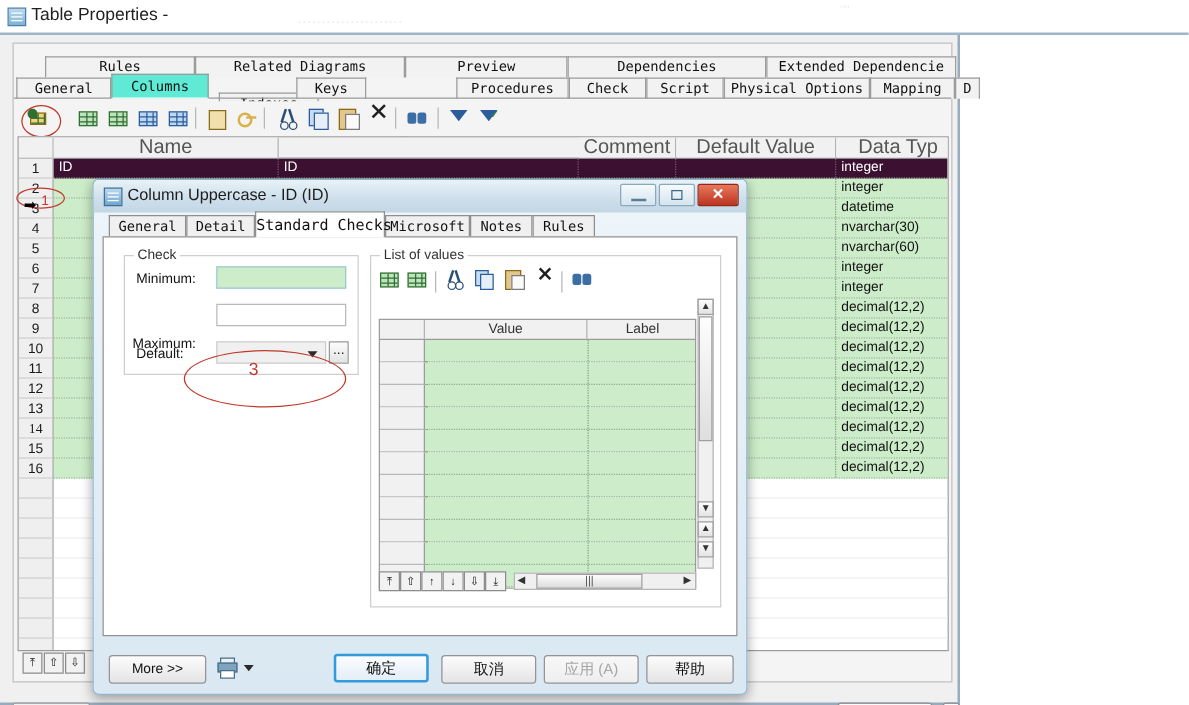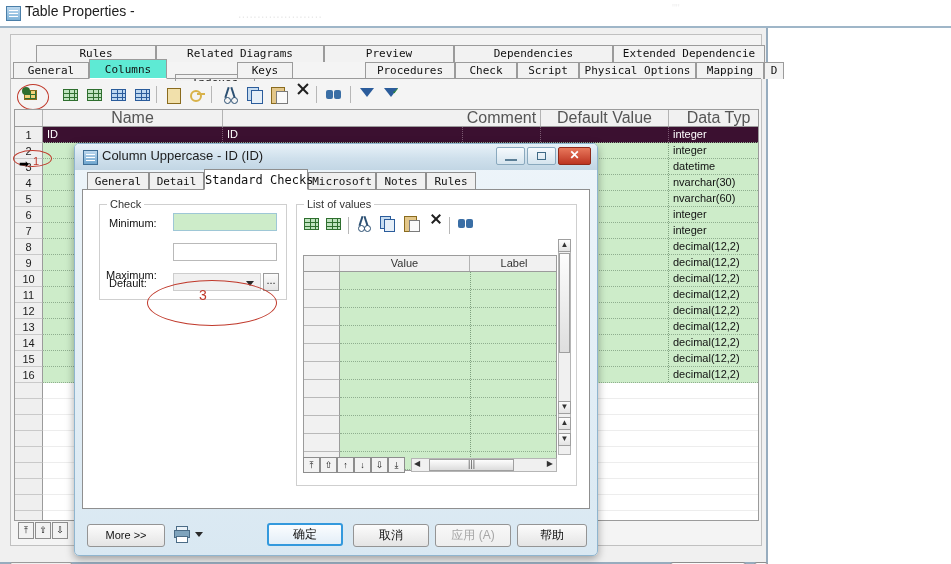--- a/index.html
+++ b/index.html
@@ -328,21 +328,21 @@
               <div class="gcell" style="left: 626px; width: 120px;">decimal(12,2)</div>
             </div>
             <div class="rownum" style="top: 209px;">13</div>
             <div class="grow" style="top: 209px;">
               <div class="gcell" style="left: 0px; width: 180px;"></div>
               <div class="gcell" style="left: 180px; width: 240px;"></div>
               <div class="gcell" style="left: 420px; width: 78px;"></div>
               <div class="gcell" style="left: 498px; width: 128px;"></div>
               <div class="gcell" style="left: 626px; width: 120px;">decimal(12,2)</div>
             </div>
-            <div class="rownum" style="top: 225px;">14</div>
+            <div class="rownum" style="top: 225px; font-family: Liberation Serif, serif;">14</div>
             <div class="grow" style="top: 225px;">
               <div class="gcell" style="left: 0px; width: 180px;"></div>
               <div class="gcell" style="left: 180px; width: 240px;"></div>
               <div class="gcell" style="left: 420px; width: 78px;"></div>
               <div class="gcell" style="left: 498px; width: 128px;"></div>
               <div class="gcell" style="left: 626px; width: 120px;">decimal(12,2)</div>
             </div>
             <div class="rownum" style="top: 241px;">15</div>
             <div class="grow" style="top: 241px;">
               <div class="gcell" style="left: 0px; width: 180px;"></div>

